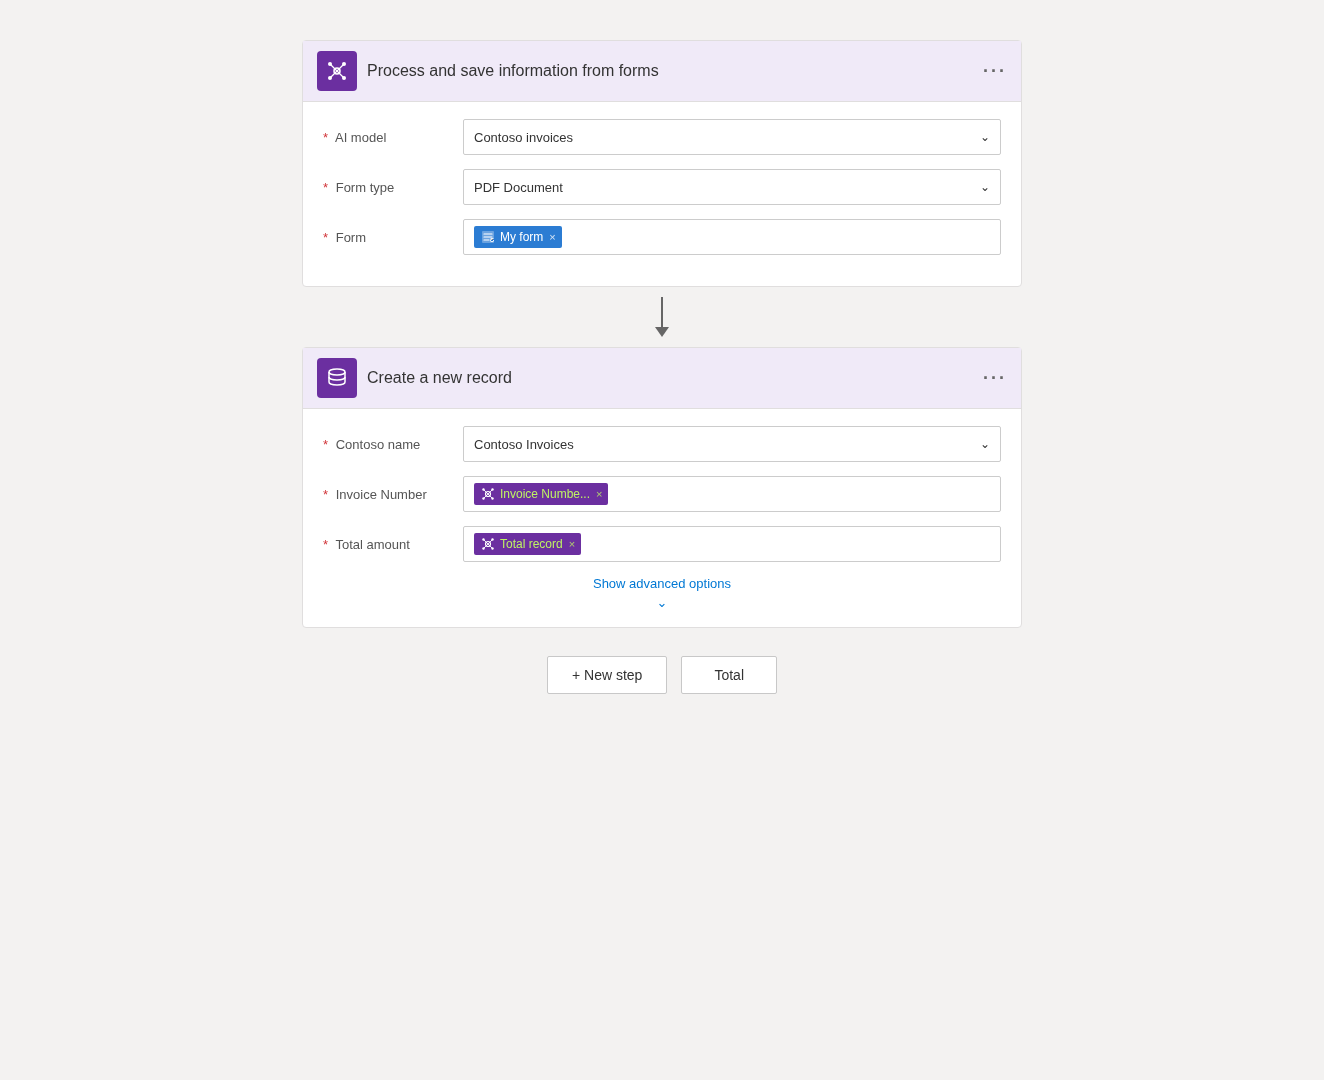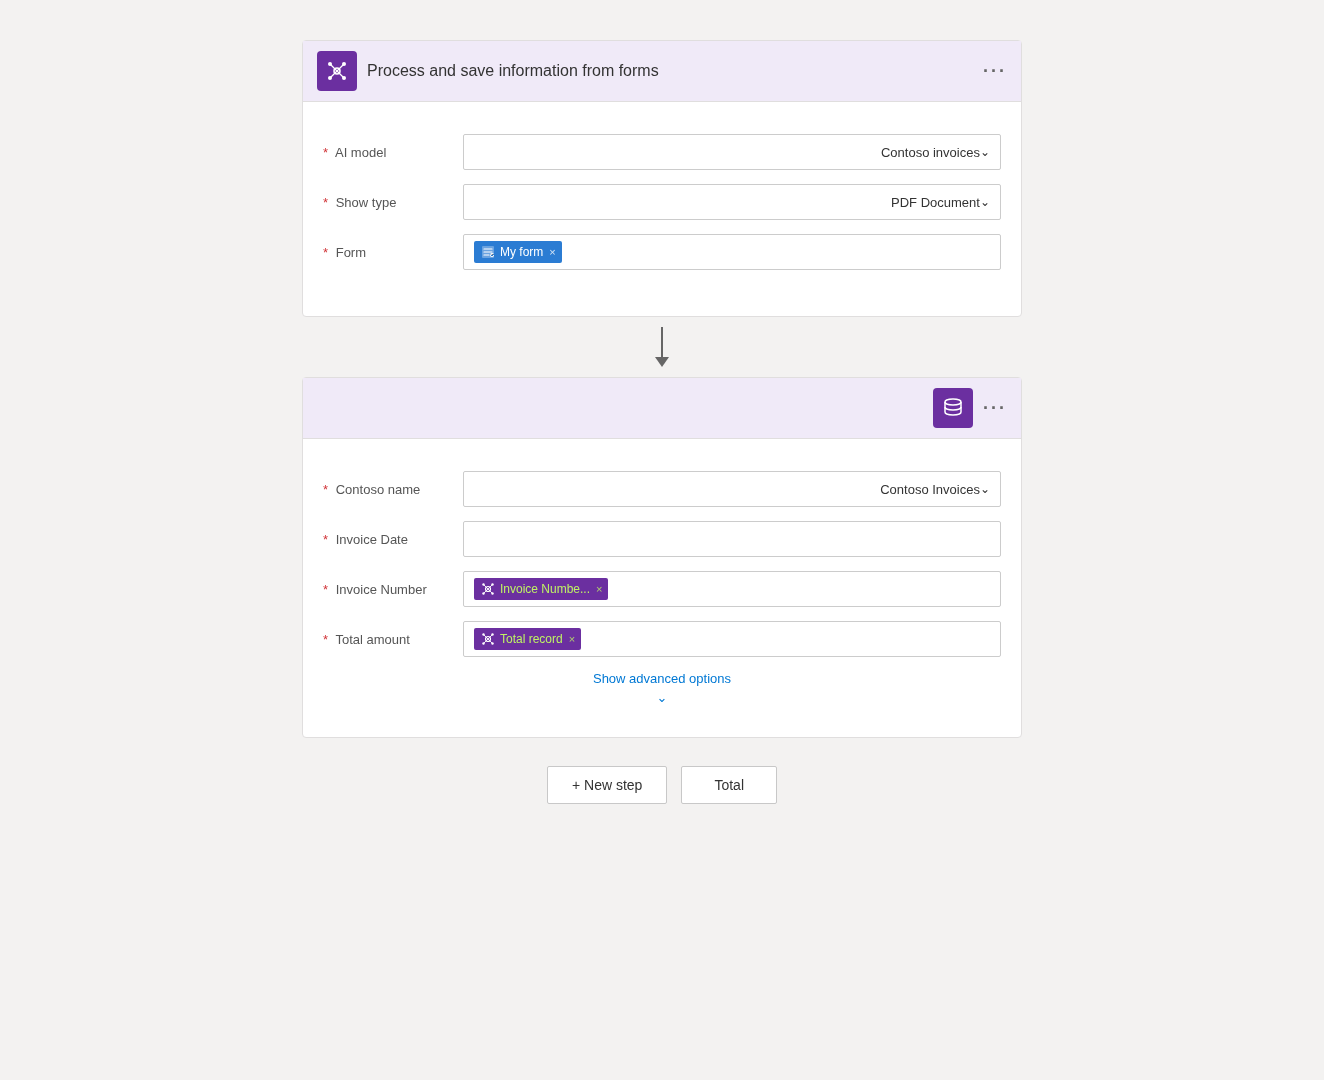--- a/index.html
+++ b/index.html
@@ -35,21 +35,20 @@
       border-radius: 4px;
       overflow: visible;
     }
     .card-header {
       display: flex;
       align-items: center;
       padding: 10px 14px;
       background: #f0eaf8;
       border-bottom: 1px solid #e0dede;
       gap: 10px;
-      justify-content: flex-end;
     }
     .card-icon {
       width: 40px;
       height: 40px;
       border-radius: 4px;
       display: flex;
       align-items: center;
       justify-content: center;
       flex-shrink: 0;
     }
@@ -63,21 +62,21 @@
       color: #333;
     }
     .card-menu {
       color: #666;
       font-size: 18px;
       cursor: pointer;
       letter-spacing: 2px;
       font-weight: bold;
     }
     .card-body {
-      padding: 32px 20px;
+      padding: 17px 20px;
     }
     .field-row {
       display: flex;
       align-items: center;
       margin-bottom: 14px;
     }
     .field-label {
       width: 140px;
       font-size: 13px;
       color: #555;
@@ -93,21 +92,21 @@
       border-radius: 2px;
       padding: 6px 10px;
       font-size: 13px;
       background: #fff;
       display: flex;
       align-items: center;
       min-height: 36px;
     }
     .field-input-select {
       cursor: pointer;
-      justify-content: flex-end;
+      justify-content: space-between;
     }
     .field-input-select .chevron {
       color: #333;
       font-size: 12px;
     }
     .tag {
       display: inline-flex;
       align-items: center;
       border-radius: 2px;
       padding: 3px 6px;
@@ -224,21 +223,21 @@
           </div>
           <div class="field-input field-input-select">
             <span>Contoso invoices</span>
             <span class="chevron">⌄</span>
           </div>
         </div>
 
         <div class="field-row">
           <div class="field-label">
             <span class="field-required">*</span>
-            <span>Show type</span>
+            <span>Form type</span>
           </div>
           <div class="field-input field-input-select">
             <span>PDF Document</span>
             <span class="chevron">⌄</span>
           </div>
         </div>
 
         <div class="field-row">
           <div class="field-label">
             <span class="field-required">*</span>
@@ -270,44 +269,36 @@
     <div class="card">
       <div class="card-header">
         <div class="card-icon card-icon-purple">
 
           <svg width="24" height="24" viewBox="0 0 24 24">
             <ellipse cx="12" cy="6" rx="8" ry="3" fill="none" stroke="white" stroke-width="1.5"></ellipse>
             <path d="M4 6v5c0 1.66 3.58 3 8 3s8-1.34 8-3V6" fill="none" stroke="white" stroke-width="1.5"></path>
             <path d="M4 11v5c0 1.66 3.58 3 8 3s8-1.34 8-3v-5" fill="none" stroke="white" stroke-width="1.5"></path>
           </svg>
         </div>
+        <span class="card-title">Create a new record</span>
         <span class="card-menu">···</span>
       </div>
       <div class="card-body">
 
         <div class="field-row">
           <div class="field-label">
             <span class="field-required">*</span>
             <span>Contoso name</span>
           </div>
           <div class="field-input field-input-select">
             <span>Contoso Invoices</span>
             <span class="chevron">⌄</span>
           </div>
         </div>
 
-        <div class="field-row">
-          <div class="field-label">
-            <span class="field-required">*</span>
-            <span>Invoice Date</span>
-          </div>
-          <div class="field-input">
-            <span></span>
-          </div>
-        </div>
 
         <div class="field-row">
           <div class="field-label">
             <span class="field-required">*</span>
             <span>Invoice Number</span>
           </div>
           <div class="field-input">
             <span class="tag tag-purple">
               <span class="tag-icon">
                 <svg width="14" height="14" viewBox="0 0 14 14">

